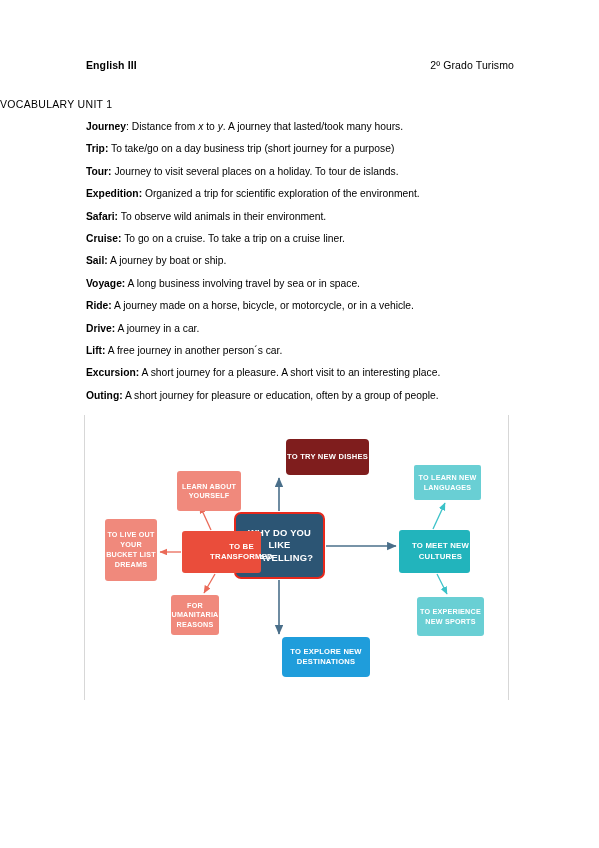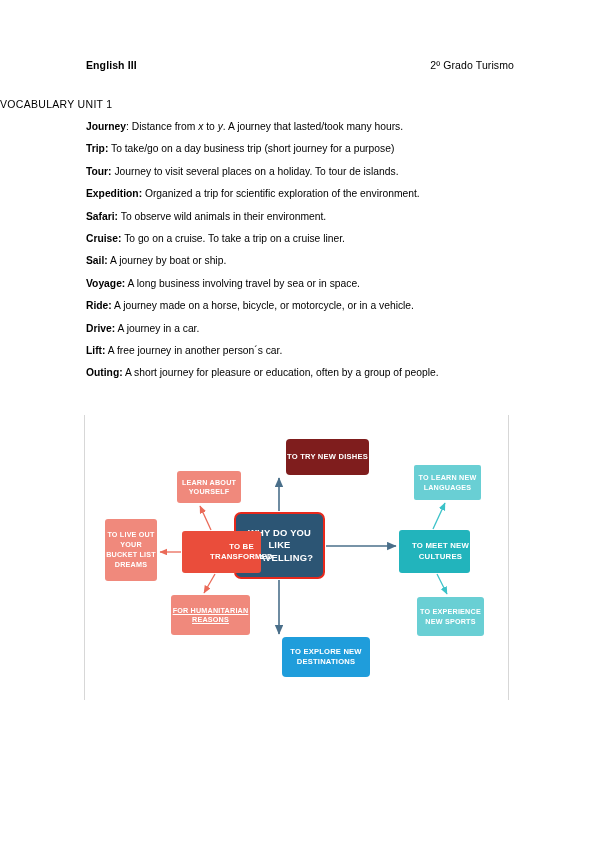--- a/index.html
+++ b/index.html
@@ -161,44 +161,43 @@
     width: 79px; height: 42px;
     background: #ea4d3b;
     font-size: 7.8px;
     line-height: 10.5px;
     border-radius: 3px;
     padding-left: 40px;
   }
   
   #node-yourself {
     left: 96px; top: 56px;
-    width: 64px; height: 32px;
+    width: 64px; height: 40px;
     background: #f0897c;
     font-size: 7.2px;
     line-height: 9.5px;
     border-radius: 3px;
   }
   
   #node-bucket {
     left: 24px; top: 104px;
     width: 52px; height: 62px;
     background: #f0897c;
     font-size: 7.2px;
     line-height: 9.8px;
     border-radius: 3px;
   }
   
   #node-humanitarian {
     left: 90px; top: 180px;
-    width: 79px; height: 40px;
+    width: 48px; height: 40px;
     background: #f0897c;
     font-size: 7.2px;
     line-height: 9.5px;
     border-radius: 3px;
-    text-decoration: underline;
   }
 
   .edges {
     position: absolute;
     left: 0; top: 0;
     width: 437px; height: 285px;
     z-index: 1;
   }
 </style>
 </head>
@@ -252,20 +251,23 @@
     </div>
 
     <div class="vocab-line">
       <span class="term">Drive:</span><span> A journey in a car.</span>
     </div>
 
     <div class="vocab-line">
       <span class="term">Lift:</span><span> A free journey in another person´s car.</span>
     </div>
 
+    <div class="vocab-line">
+      <span class="term">Excursion:</span><span> A short journey for a pleasure. A short visit to an interesting place.</span>
+    </div>
 
     <div class="vocab-line">
       <span class="term">Outing:</span><span> A short journey for pleasure or education, often by a group of people.</span>
     </div>
 
   </div>
 
   <div class="diagram">
 
     <div class="frame-rule left"></div>

